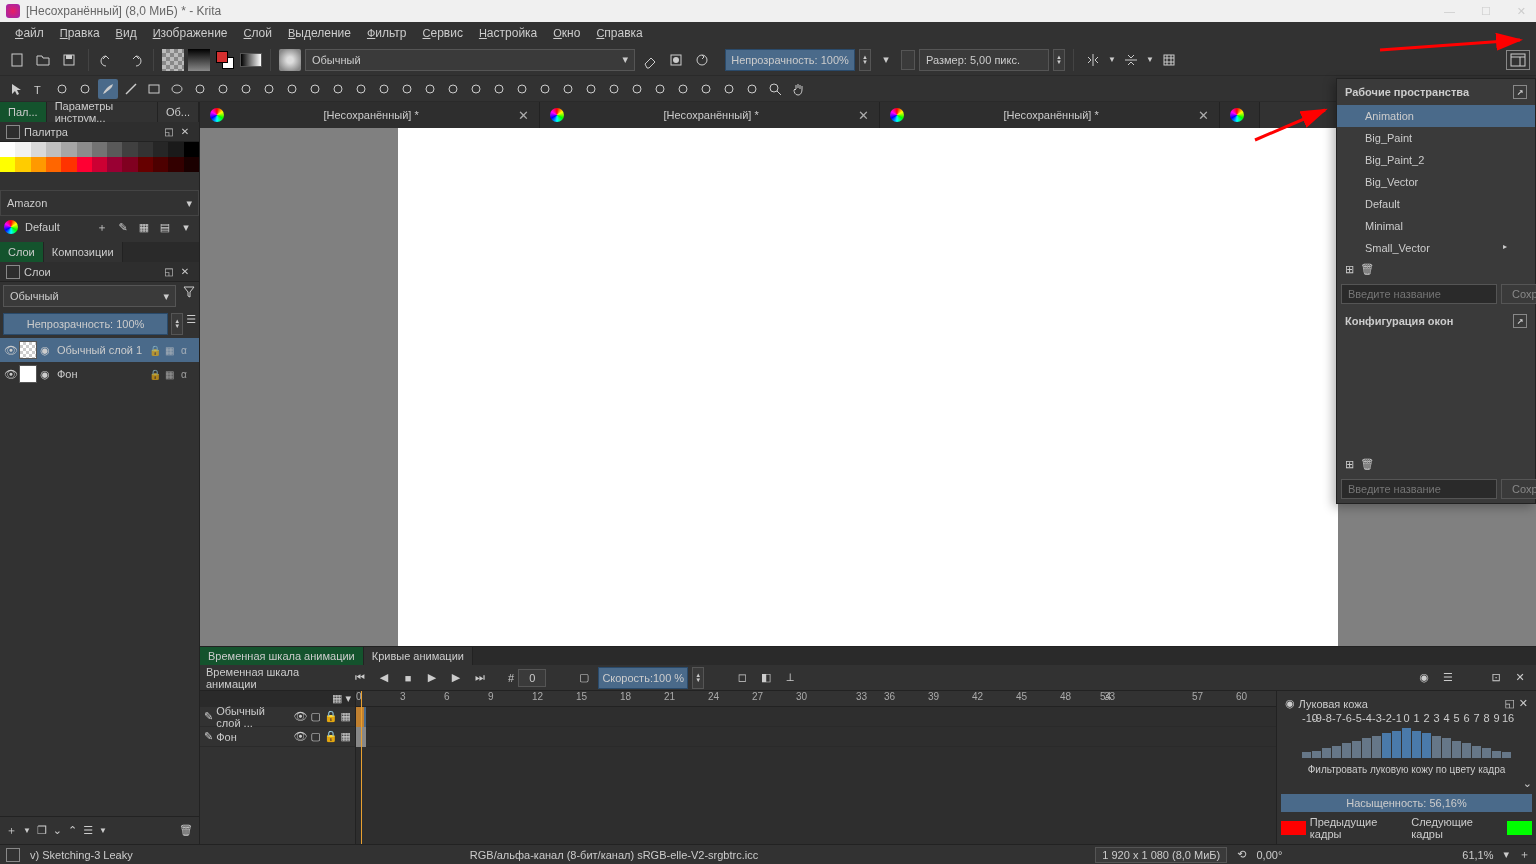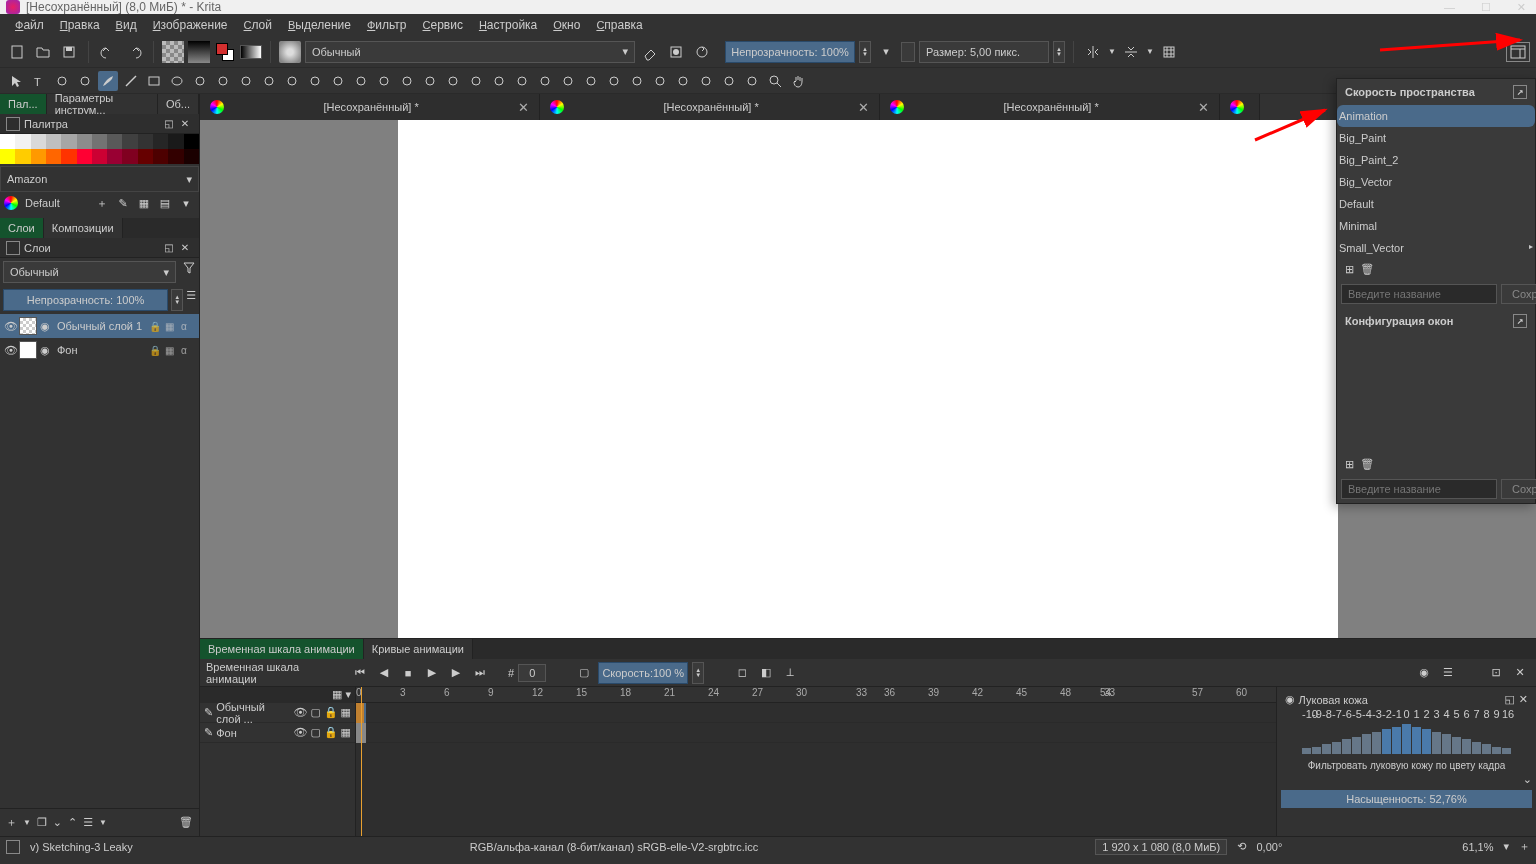--- a/index.html
+++ b/index.html
@@ -1,20 +1,20 @@
 <!DOCTYPE html>
 <html><head>
 <meta charset="utf-8">
 <style>
 * { margin:0; padding:0; box-sizing:border-box; font-family:"Segoe UI",Tahoma,sans-serif; font-size:11px; color:#ccc; user-select:none; }
 body { background:#323232; width:1536px; height:864px; overflow:hidden; position:relative; }
 .spacer { flex:1; }
 
 
-#titlebar { height:14px; background:#f0f0f0; display:flex; align-items:center; padding:0 6px; color:#555; }
+#titlebar { height:22px; background:#f0f0f0; display:flex; align-items:center; padding:0 6px; color:#555; }
 #titlebar .app-icon { width:14px; height:14px; background:radial-gradient(circle,#e91e63,#9c27b0); border-radius:3px; margin-right:6px; }
 #titlebar .title { color:#666; font-size:12px; }
 #titlebar .winbtns { margin-left:auto; display:flex; gap:18px; color:#666; font-size:14px; }
 #titlebar .winbtns span { cursor:pointer; padding:0 4px; }
 
 
 #menubar { height:22px; background:#323232; display:flex; align-items:center; padding:0 8px; gap:2px; }
 #menubar span { padding:2px 7px; cursor:pointer; font-size:12px; }
 #menubar span u { text-decoration:underline; }
 
@@ -50,21 +50,21 @@
 .dock-tabs { display:flex; background:#2a2a2a; height:20px; }
 .dock-tab { padding:2px 8px; background:#323232; border-right:1px solid #222; cursor:pointer; font-size:11px; display:flex; align-items:center; }
 .dock-tab.active { background:#14532d; }
 .dock-header { height:20px; background:#2e2e2e; display:flex; align-items:center; padding:0 6px; border-bottom:1px solid #222; }
 .dock-header .title { flex:1; font-size:11px; }
 .dock-header .hbtn { width:16px; height:16px; cursor:pointer; display:flex; align-items:center; justify-content:center; font-size:10px; }
 
 
 #palette-swatches { display:grid; grid-template-columns:repeat(13,1fr); gap:0; }
 #palette-swatches div { height:15px; cursor:pointer; }
-#palette-name-row { height:20px; background:#323232; display:flex; align-items:center; padding:12px 6px; border:1px solid #444; margin-top:2px; }
+#palette-name-row { height:20px; background:#323232; display:flex; align-items:center; padding:12px 6px; border:1px solid #444; margin-top:18px; }
 #palette-btns { height:22px; display:flex; align-items:center; padding:0 4px; gap:3px; }
 #palette-btns .pbtn { width:18px; height:18px; cursor:pointer; display:flex; align-items:center; justify-content:center; }
 
 
 #layers-section { flex:1; display:flex; flex-direction:column; }
 .layer-combo { height:22px; background:#3a3a3a; border:1px solid #555; margin:3px; display:flex; align-items:center; padding:0 6px; cursor:pointer; }
 .layer-opacity { margin:3px; }
 .layer-row { height:24px; display:flex; align-items:center; padding:0 4px; gap:3px; cursor:pointer; }
 .layer-row.active { background:#4a6a8a; }
 .layer-thumb { width:18px; height:18px; background:repeating-conic-gradient(#ccc 0 25%,#fff 0 50%) 0 0/6px 6px; border:1px solid #555; }
@@ -81,21 +81,21 @@
 .doc-tab .color-ico { width:14px; height:14px; background:conic-gradient(red,yellow,lime,cyan,blue,magenta,red); border-radius:50%; }
 .doc-tab .close { font-size:13px; cursor:pointer; opacity:.8; }
 #canvas-wrap { flex:1; position:relative; display:flex; align-items:flex-start; justify-content:center; overflow:hidden; }
 #canvas { background:#fff; width:940px; height:560px; margin-top:0; }
 
 
 #workspace-popup { position:absolute; right:0; top:78px; width:200px; background:#3a3a3a; border:1px solid #222; box-shadow:-3px 3px 10px rgba(0,0,0,.3); z-index:100; }
 .wp-header { padding:6px 8px; font-weight:bold; display:flex; align-items:center; }
 .wp-header .float-btn { width:14px; height:14px; border:1px solid #888; font-size:8px; display:flex; align-items:center; justify-content:center; cursor:pointer; }
 .wp-list { }
-.wp-item { padding:5px 2px; cursor:pointer;border-radius:6px; }
+.wp-item { padding:5px 28px; cursor:pointer; }
 .wp-item.active { background:#4a6a8a; }
 .wp-actions { padding:4px 8px; display:flex; gap:6px; }
 .wp-input-row { display:flex; padding:4px; gap:4px; }
 .wp-input-row input { flex:1; background:#2a2a2a; border:1px solid #555; color:#888; padding:3px 6px; font-size:11px; }
 .wp-input-row button { background:#3a3a3a; border:1px solid #555; color:#888; padding:3px 10px; cursor:not-allowed; }
 
 
 #bottom-dock { height:198px; background:#323232; border-top:1px solid #222; display:flex; flex-direction:column; }
 #bottom-tabs { height:20px; display:flex; background:#2a2a2a; }
 #anim-toolbar { height:28px; display:flex; align-items:center; padding:0 6px; gap:4px; border-bottom:1px solid #222; }
@@ -737,31 +737,37 @@
               <div style="height: 17.5px;"></div>
               <div style="height: 15px;"></div>
               <div style="height: 12.5px;"></div>
               <div style="height: 10px;"></div>
               <div style="height: 7.5px;"></div>
               <div style="height: 6px;"></div>
             </div>
           <div style="font-size:10px;text-align:center;padding:2px">Фильтровать луковую кожу по цвету кадра</div>
           <div style="text-align:right;cursor:pointer">⌄</div>
           <div class="sat-bar">
-              <span>Насыщенность: 52,76%</span>
+              <span>Насыщенность: 56,16%</span>
             </div>
+          <div class="legend">
+            <div class="sw" style="background:#f00"></div>
+            <span>Предыдущие кадры</span>
+            <span>Следующие кадры</span>
+            <div class="sw" style="background:#0f0"></div>
+          </div>
         </div>
       </div>
     </div>
   </div>
 </div>
 
 <div id="workspace-popup">
   <div class="wp-header">
-      <span>Скорость пространства</span>
+      <span>Рабочие пространства</span>
       <span class="spacer"></span>
       <span class="float-btn">↗</span>
     </div>
   <div class="wp-list" id="wp-list1">
       <div class="wp-item active">Animation</div>
       <div class="wp-item">Big_Paint</div>
       <div class="wp-item">Big_Paint_2</div>
       <div class="wp-item">Big_Vector</div>
       <div class="wp-item">Default</div>
       <div class="wp-item">Minimal</div>

